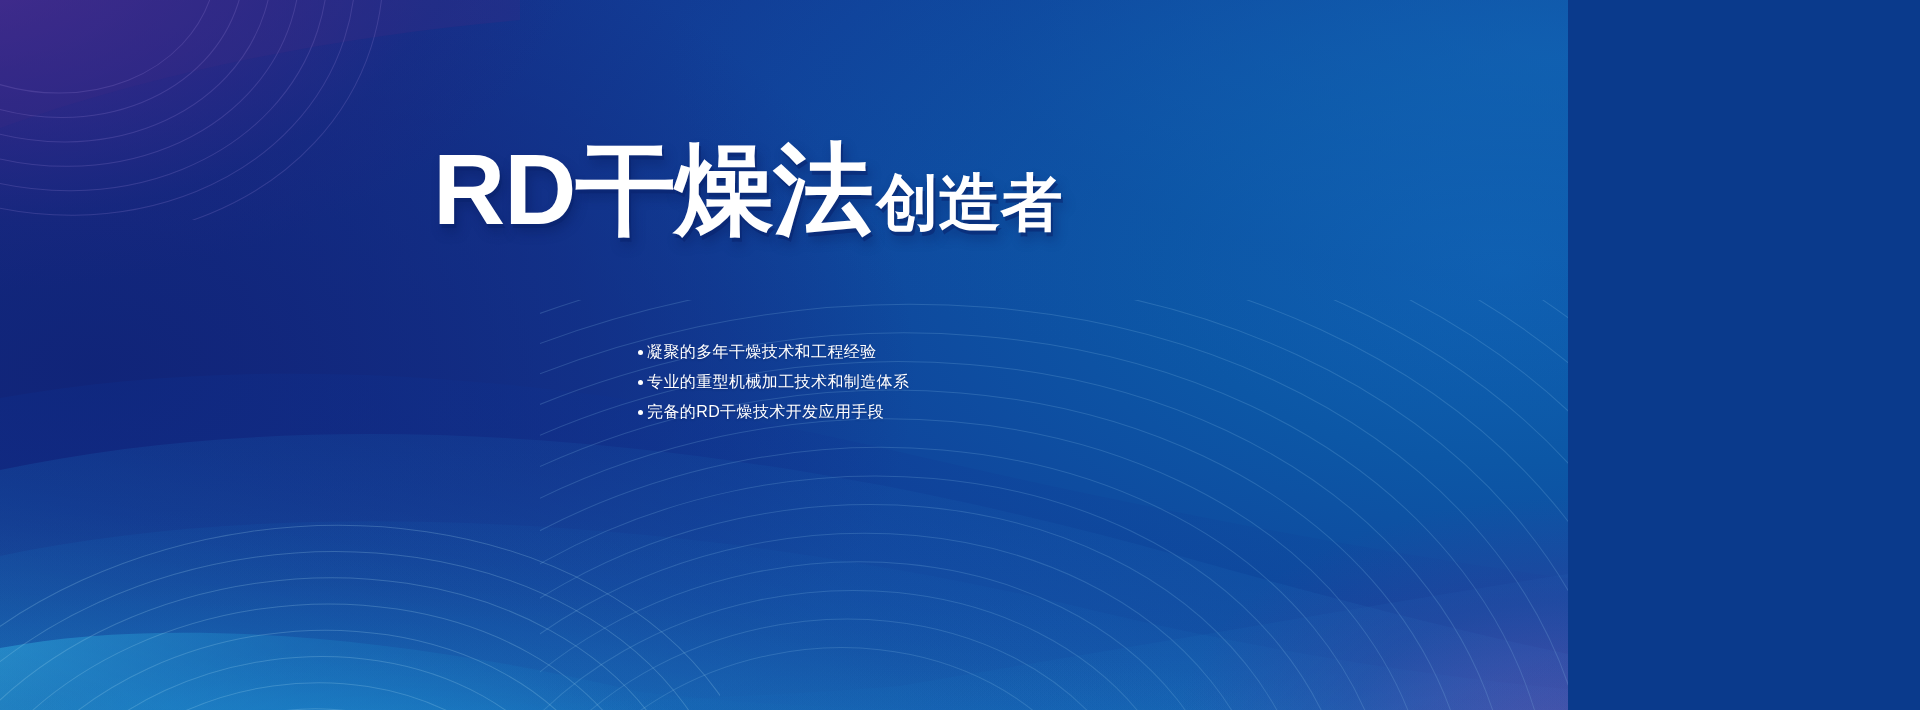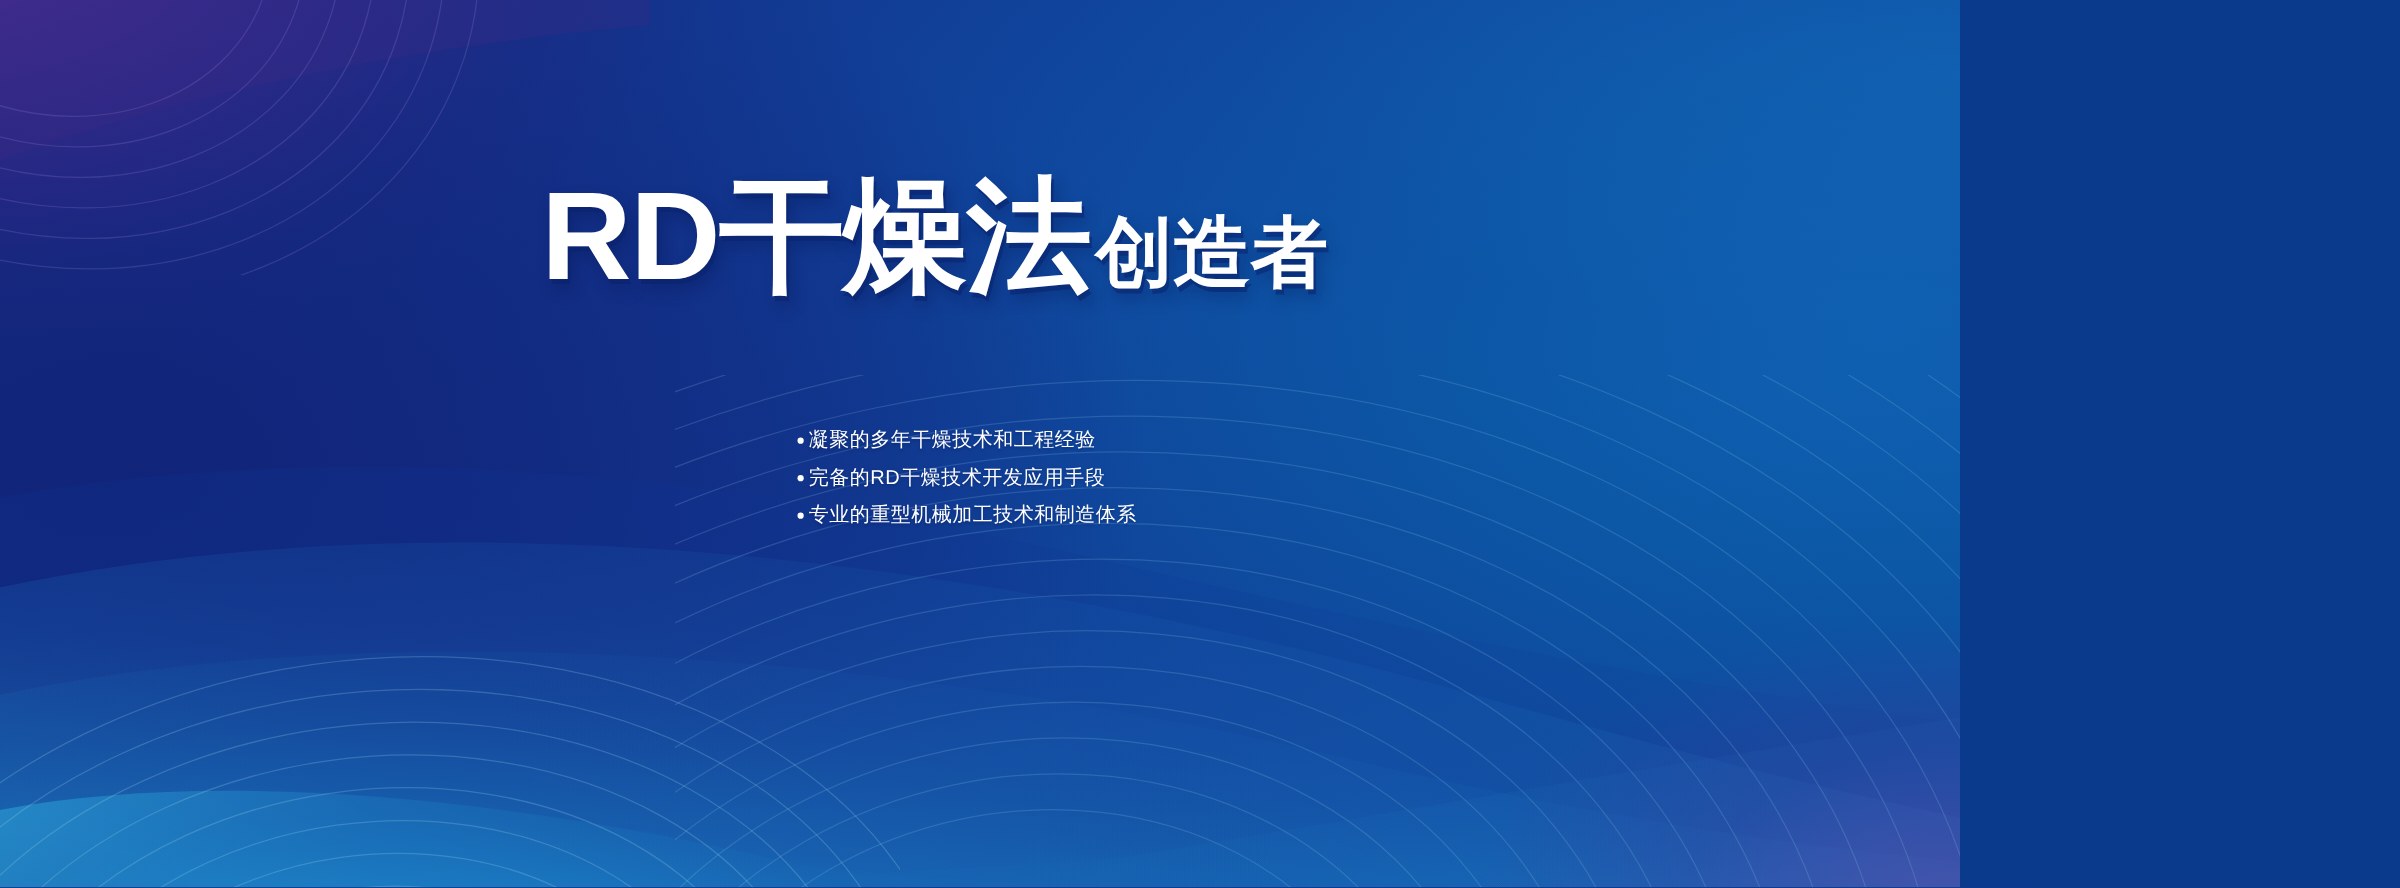--- a/index.html
+++ b/index.html
@@ -265,23 +265,23 @@
     <div id="bullets">
 
       <div class="bullet-row">
         <span class="bullet-dot"></span>
         <span class="bullet-text">凝聚的多年干燥技术和工程经验</span>
       </div>
 
 
       <div class="bullet-row">
         <span class="bullet-dot"></span>
-        <span class="bullet-text">完备的RD干燥技术开发应用手段</span>
+        <span class="bullet-text">专业的重型机械加工技术和制造体系</span>
       </div>
 
       <div class="bullet-row">
         <span class="bullet-dot"></span>
-        <span class="bullet-text">专业的重型机械加工技术和制造体系</span>
+        <span class="bullet-text">完备的RD干燥技术开发应用手段</span>
       </div>
 
     </div>
   </div>
 </div>
 
 </body></html>

